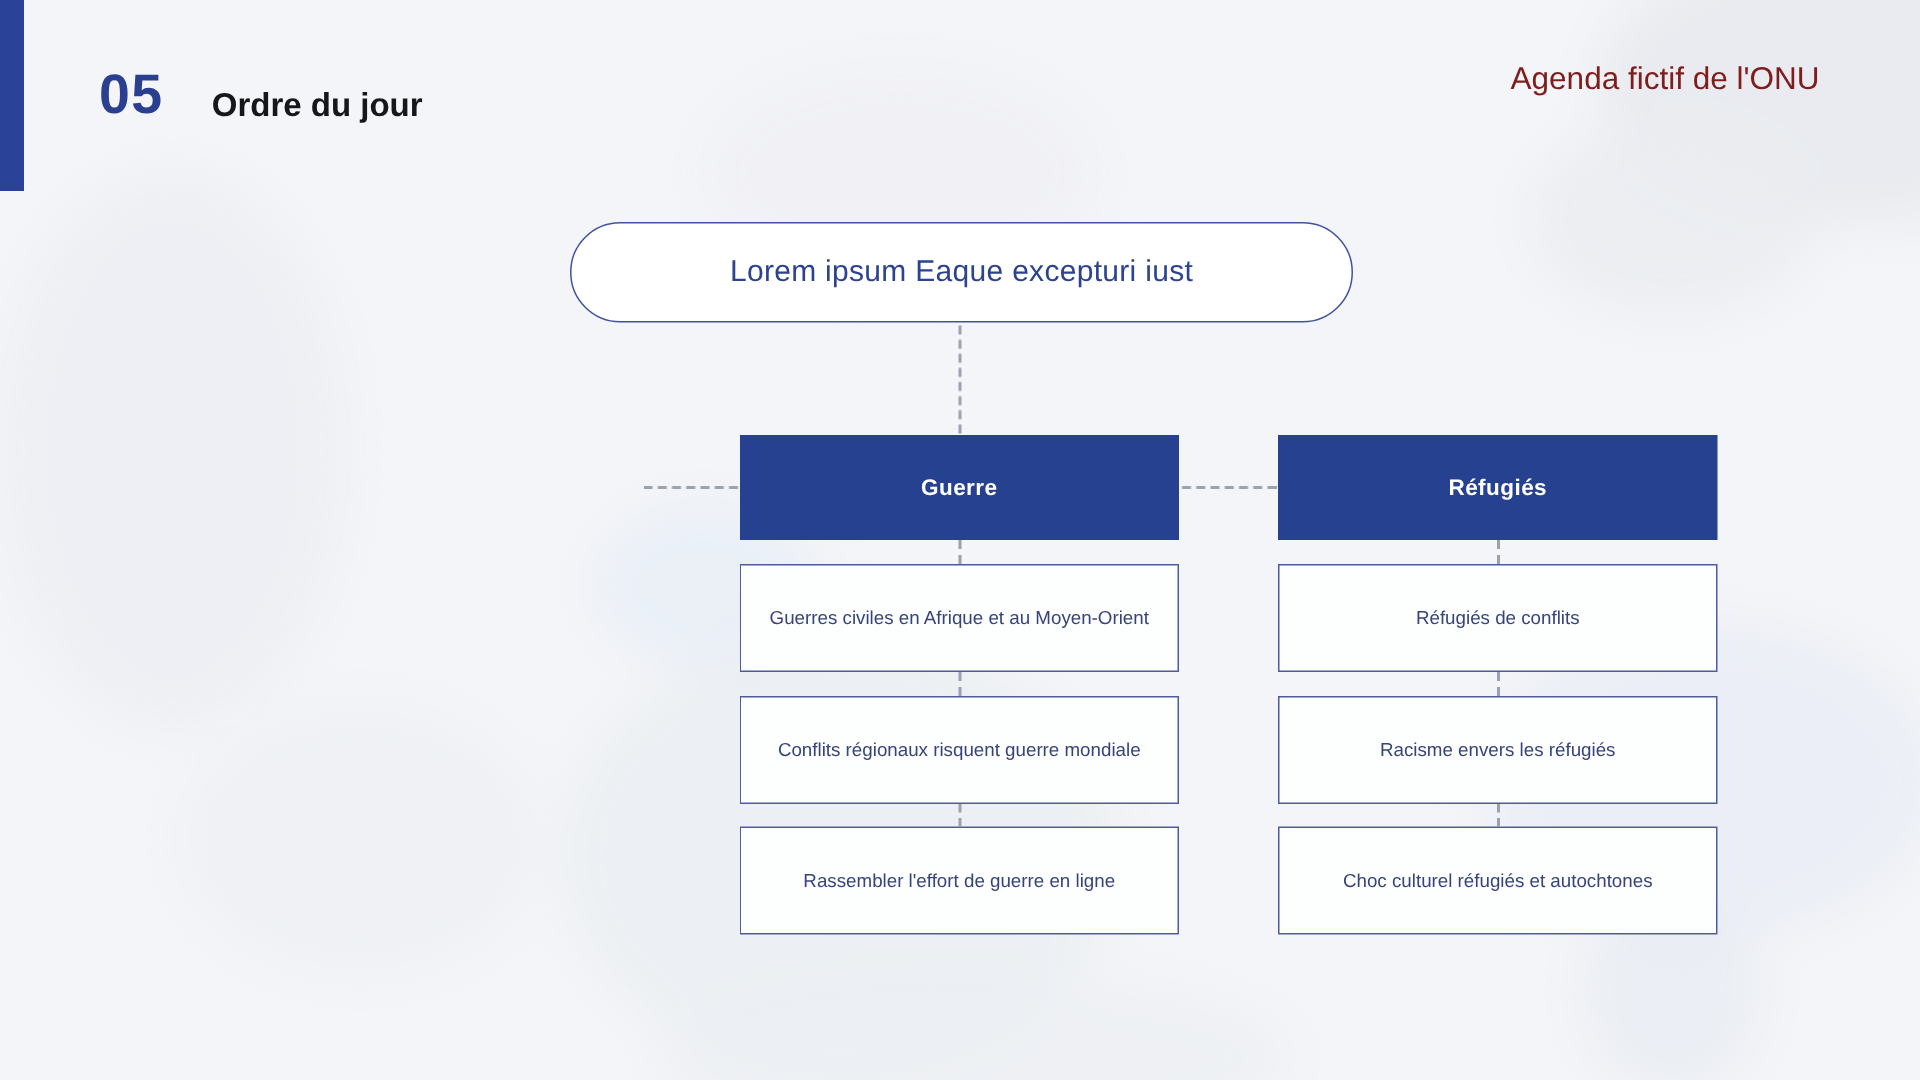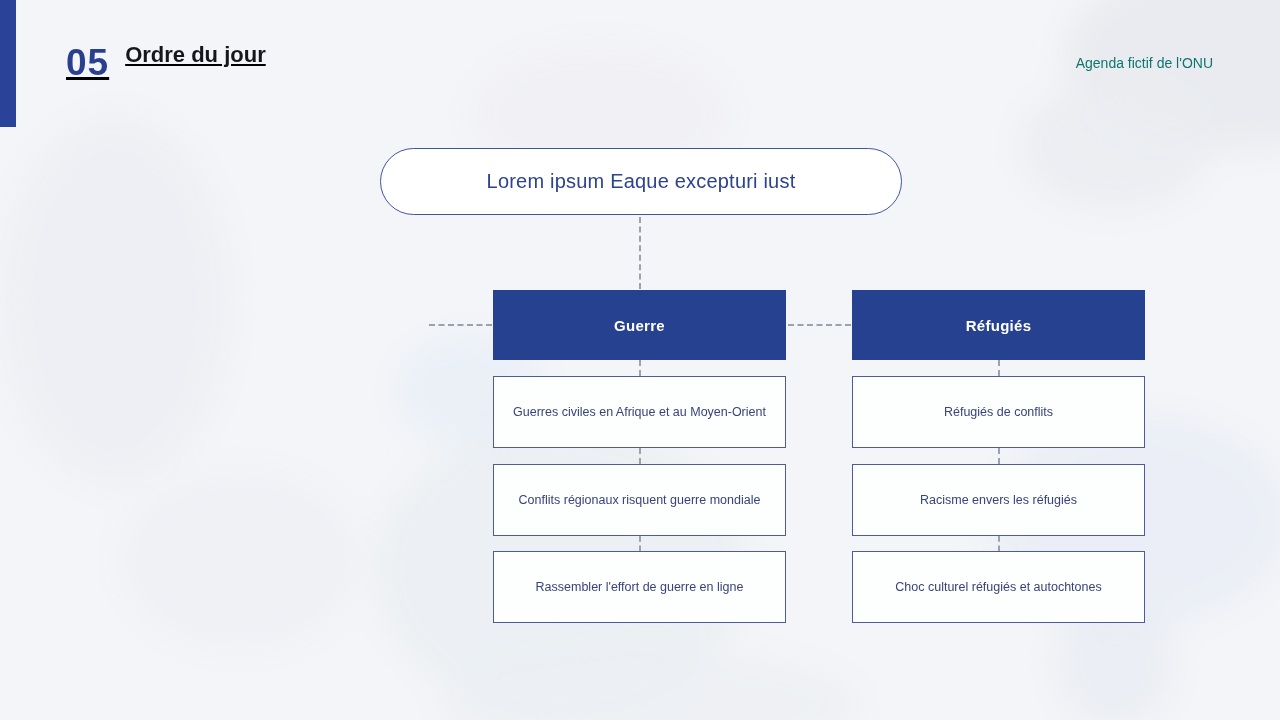--- a/index.html
+++ b/index.html
@@ -20,42 +20,41 @@
   .accent-bar {
     position: absolute;
     left: 0; top: 0;
     width: 16px; height: 127px;
     background: #2a4399;
   }
   .header-row {
     position: absolute;
     left: 66px; top: 44px;
     display: flex;
-    align-items: flex-start;
-    gap: 16px;
-    text-decoration: underline;
+    align-items: flex-end;
+    gap: 32px;
   }
   .page-num {
     font-size: 37px;
     font-weight: 700;
     color: #2b3f91;
     letter-spacing: 1px;
     line-height: 1;
   }
   .slide-title {
     font-size: 22px;
     font-weight: 700;
     color: #15171c;
     line-height: 1;
   }
   .header-note {
     position: absolute;
-    top: 55px; right: 67px;
-    font-size: 14px;
-    color: #0f766e;
+    top: 41px; right: 67px;
+    font-size: 21px;
+    color: #7f1d1d;
   }
   .root-pill {
     position: absolute;
     left: 380px; top: 148px;
     width: 522px; height: 67px;
     background: #ffffff;
     border: 1.5px solid #41539e;
     border-radius: 34px;
     display: flex;
     align-items: center;

